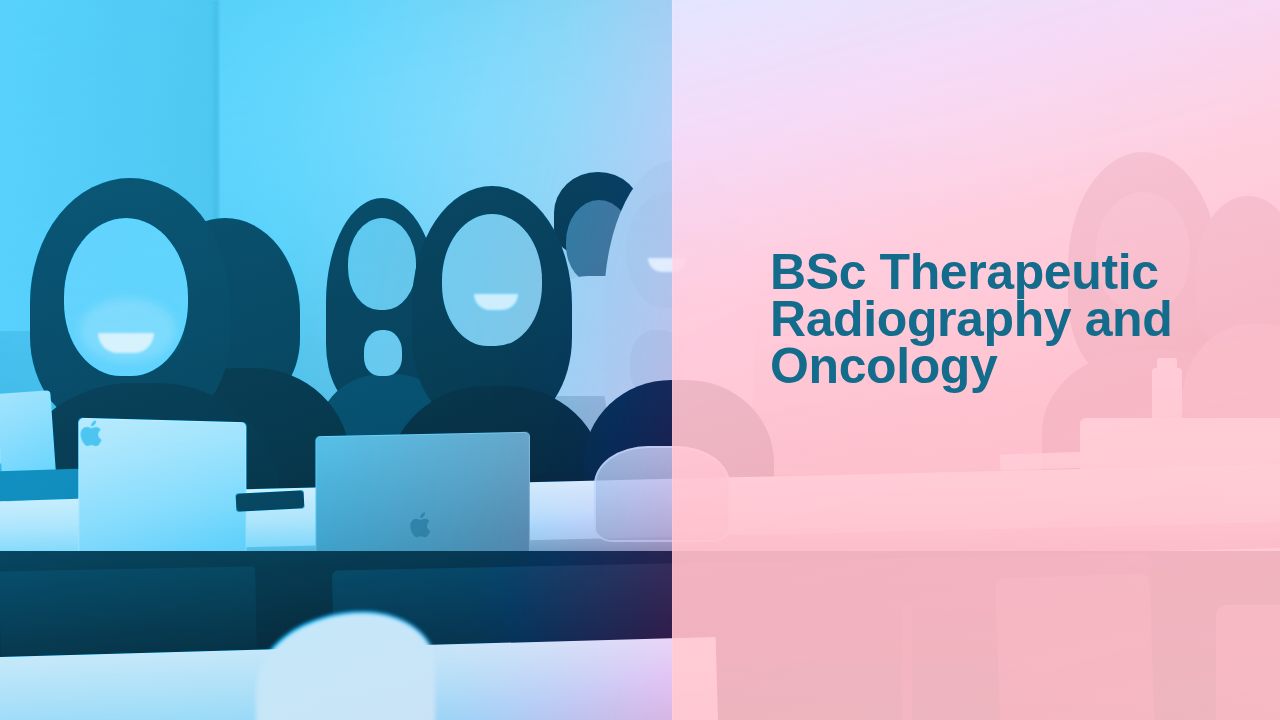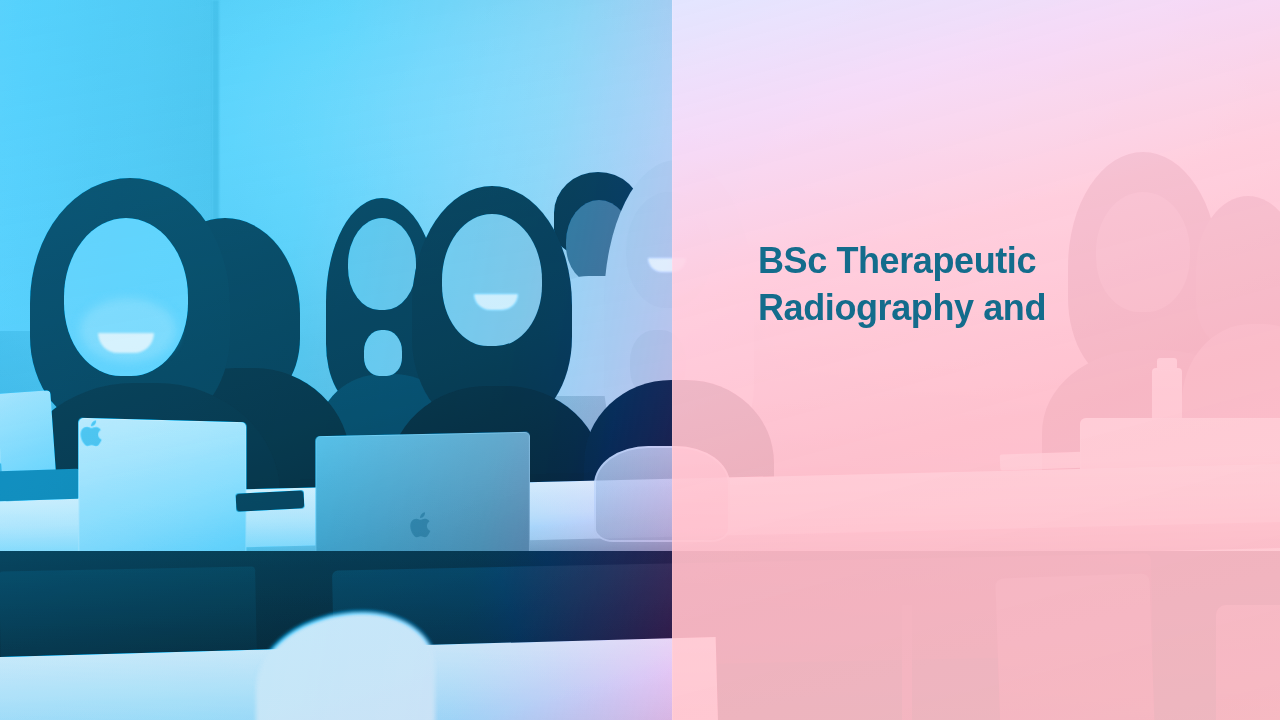--- a/index.html
+++ b/index.html
@@ -324,24 +324,24 @@
   }
 
   
   .text-block {
     position: absolute;
     left: 758px;
     top: 237px;
     width: 500px;
   }
   .course-title {
-    margin: 0;
+    margin: 12px;
     font-family: "Liberation Sans", sans-serif;
     font-weight: 700;
-    font-size: 36px;
+    font-size: 50px;
     line-height: 47px;
     letter-spacing: -0.4px;
     color: #136c8c;
   }
   .course-subtitle {
     margin: 0;
     padding-top: 22px;
     font-family: "Liberation Sans", sans-serif;
     font-weight: 400;
     font-size: 41px;
@@ -472,16 +472,17 @@
 
   <div class="duotone-pink"></div>
   <div class="duotone-pink-lift"></div>
   <div class="duotone-pink-wash"></div>
   <div class="split-seam"></div>
 
   <div class="text-block">
     <h1 class="course-title">
       <span>BSc Therapeutic</span><br>
       <span>Radiography and</span><br>
+      <span>Oncology</span>
     </h1>
   </div>
 
 </div>
 
 </body></html>

